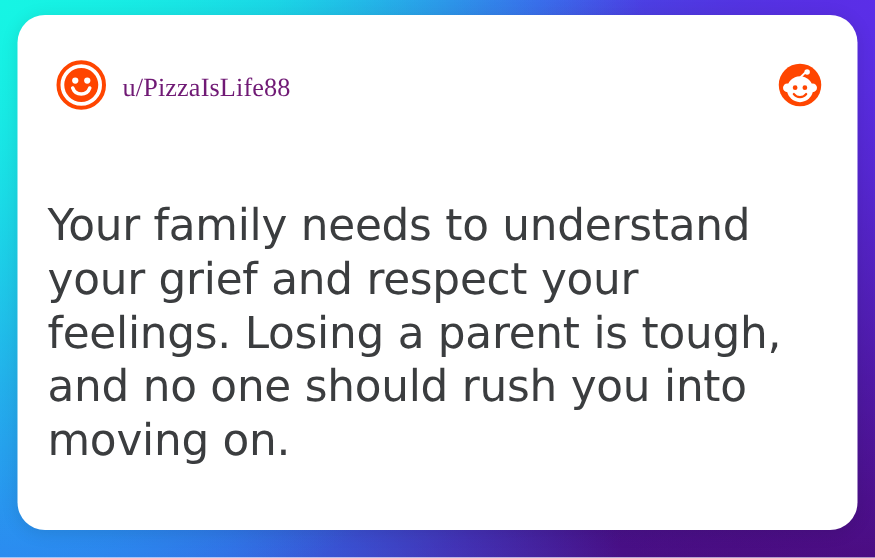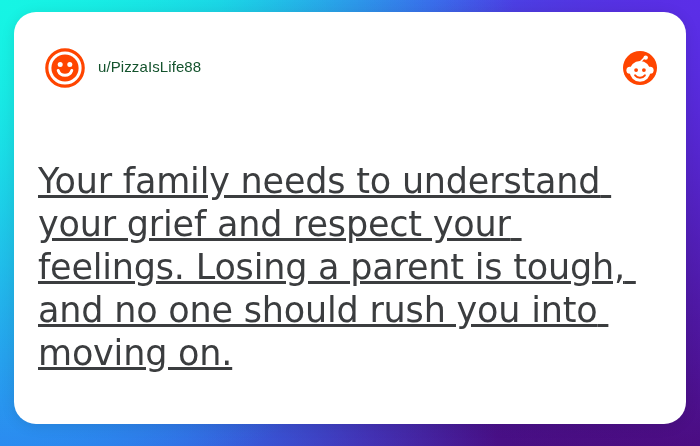--- a/index.html
+++ b/index.html
@@ -52,24 +52,24 @@
     left: 30px;
     top: 35px;
     width: 42px;
     height: 42px;
   }
 
   .username {
     position: absolute;
     left: 84px;
     top: 46px;
-    font-size: 15px;
-    color: #14532d;
+    font-size: 21px;
+    color: #701a75;
     letter-spacing: 0.1px;
-    font-family: Liberation Sans, sans-serif;
+    font-family: Liberation Serif, serif;
     white-space: nowrap;
   }
 
   .reddit-logo {
     position: absolute;
     right: 28px;
     top: 38px;
     width: 36px;
     height: 36px;
   }
@@ -80,21 +80,20 @@
     top: 148px;
     right: 18px;
     font-size: 35px;
     line-height: 43px;
     color: #3b3d3f;
     letter-spacing: -0.2px;
     font-family: "DejaVu Sans", sans-serif;
     font-weight: 400;
     white-space: pre-wrap;
     word-wrap: break-word;
-    text-decoration: underline;
   }
 </style>
 </head>
 <body>
 
 <div id="stage">
 
   <div class="card">
 
     <div class="card-header">

